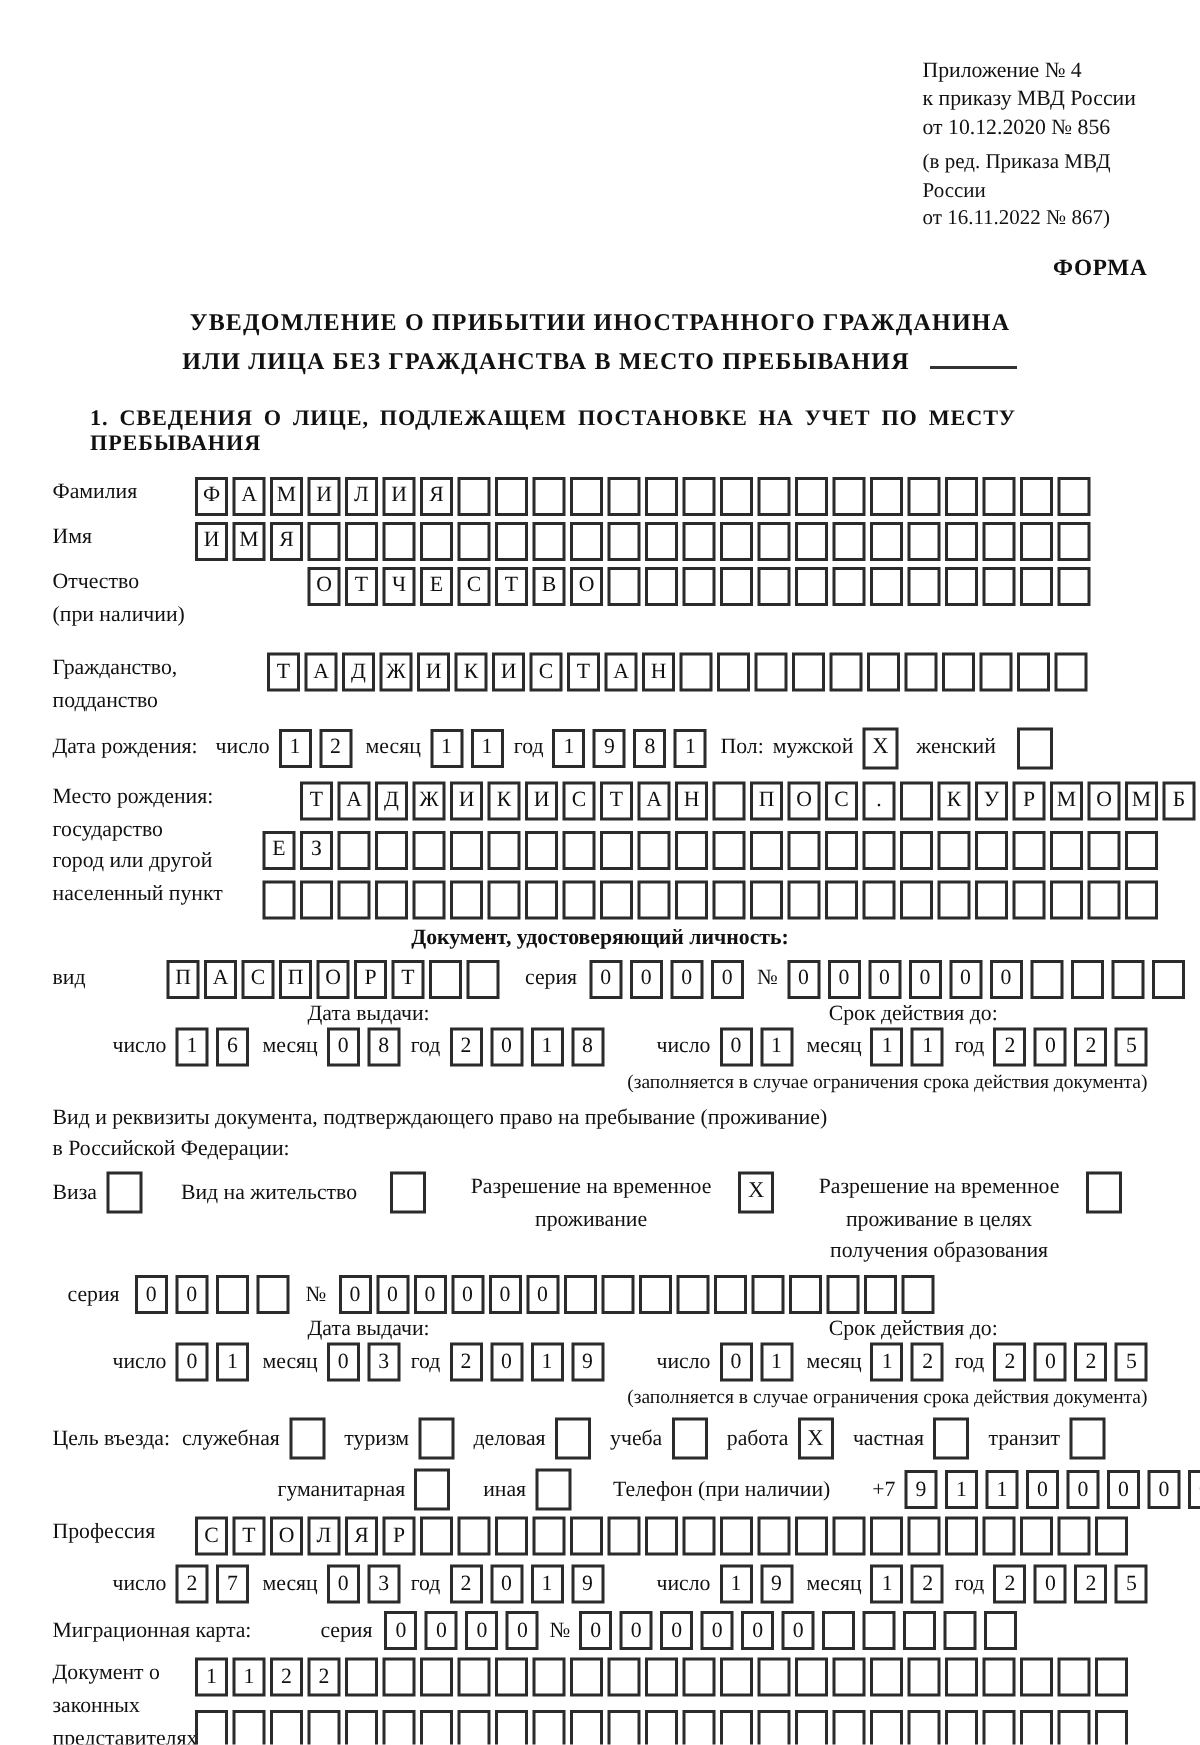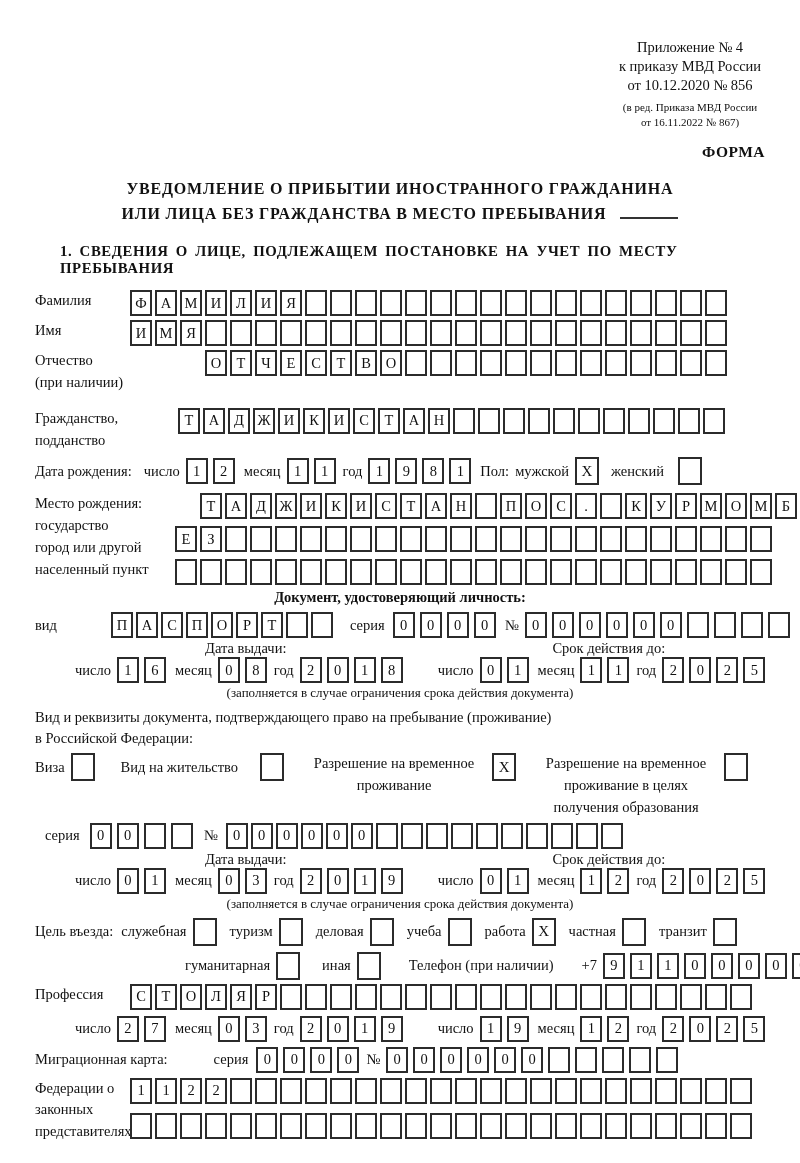--- a/index.html
+++ b/index.html
@@ -1,43 +1,43 @@
 <!DOCTYPE html>
 <html><head>
 <meta charset="utf-8">
 <style>
   html,body{margin:0;padding:0;background:#fff;}
   body{width:800px;height:1163px;overflow:hidden;color:#111;
        font-family:"Liberation Serif","DejaVu Serif",serif;font-size:14.5px;}
   .page{padding:38px 35px 0 35px;box-sizing:border-box;width:800px;}
 
   
-  .appendix{margin-left:580px;line-height:1.32;font-size:14.5px;text-align:center;}
-  .appendix .amend{margin-top:5px;font-size:11px;}
+  .appendix{margin-left:580px;line-height:1.32;font-size:14.5px;}
+  .appendix .amend{margin-top:5px;font-size:14px;}
   .forma{font-weight:bold;text-align:right;margin-top:14px;font-size:15.5px;letter-spacing:.5px;}
   .title{font-weight:bold;text-align:center;font-size:16px;letter-spacing:.8px;margin-top:16px;line-height:1.5;}
   .blankline{display:inline-block;width:58px;border-bottom:2px solid #333;height:1em;margin-left:14px;}
   .sec-heading{font-weight:bold;font-size:14.8px;letter-spacing:.6px;word-spacing:3px;margin-top:17px;margin-left:25px;}
 
   
   .frow{display:flex;align-items:flex-start;margin-bottom:4px;}
   .lbl{flex:none;line-height:1.45;}
   .lbl2{line-height:1.5;}
   .cells{display:flex;flex:none;}
   .cell{box-sizing:border-box;flex:none;width:22px;height:26px;border:2px solid #2b2b2b;
         margin-right:3px;display:inline-flex;align-items:center;justify-content:center;
         font-size:14.5px;background:#fff;}
   .gap .cell{margin-right:5px;}
   .cbox{box-sizing:border-box;flex:none;width:24px;height:28px;border:2px solid #2b2b2b;
         display:inline-flex;align-items:center;justify-content:center;font-size:15px;}
   .center-bold{font-weight:bold;text-align:center;margin:2px 0 6px 0;}
   .dhead{display:flex;margin-top:2px;gap:41px;}
   .drow{display:flex;align-items:center;margin-bottom:2px;}
   .dl{flex:none;margin-right:6px;}
-  .note{text-align:center;font-size:13px;margin-bottom:6px;}
+  .note{text-align:right;font-size:13px;margin-bottom:6px;}
   .cbl{flex:none;text-align:center;line-height:1.5;}
 </style>
 </head>
 <body>
 
 <div class="page">
 
   <div class="appendix">
     <div>Приложение № 4</div>
     <div>к приказу МВД России</div>
@@ -595,21 +595,21 @@
           <span class="cell"></span>
           <span class="cell"></span>
           <span class="cell"></span>
           <span class="cell"></span>
           <span class="cell"></span>
         </span>
     </div>
 
     <div class="frow">
       <span class="lbl lbl2" style="width:95px">
-        <span style="display:block">Федерации о</span>
+        <span style="display:block">Документ о</span>
         <span style="display:block">законных</span>
         <span style="display:block">представителях</span>
 
       </span>
       <span style="display:block">
         <span class="cells" style="margin-bottom:9px">
             <span class="cell">1</span>
             <span class="cell">1</span>
             <span class="cell">2</span>
             <span class="cell">2</span>

